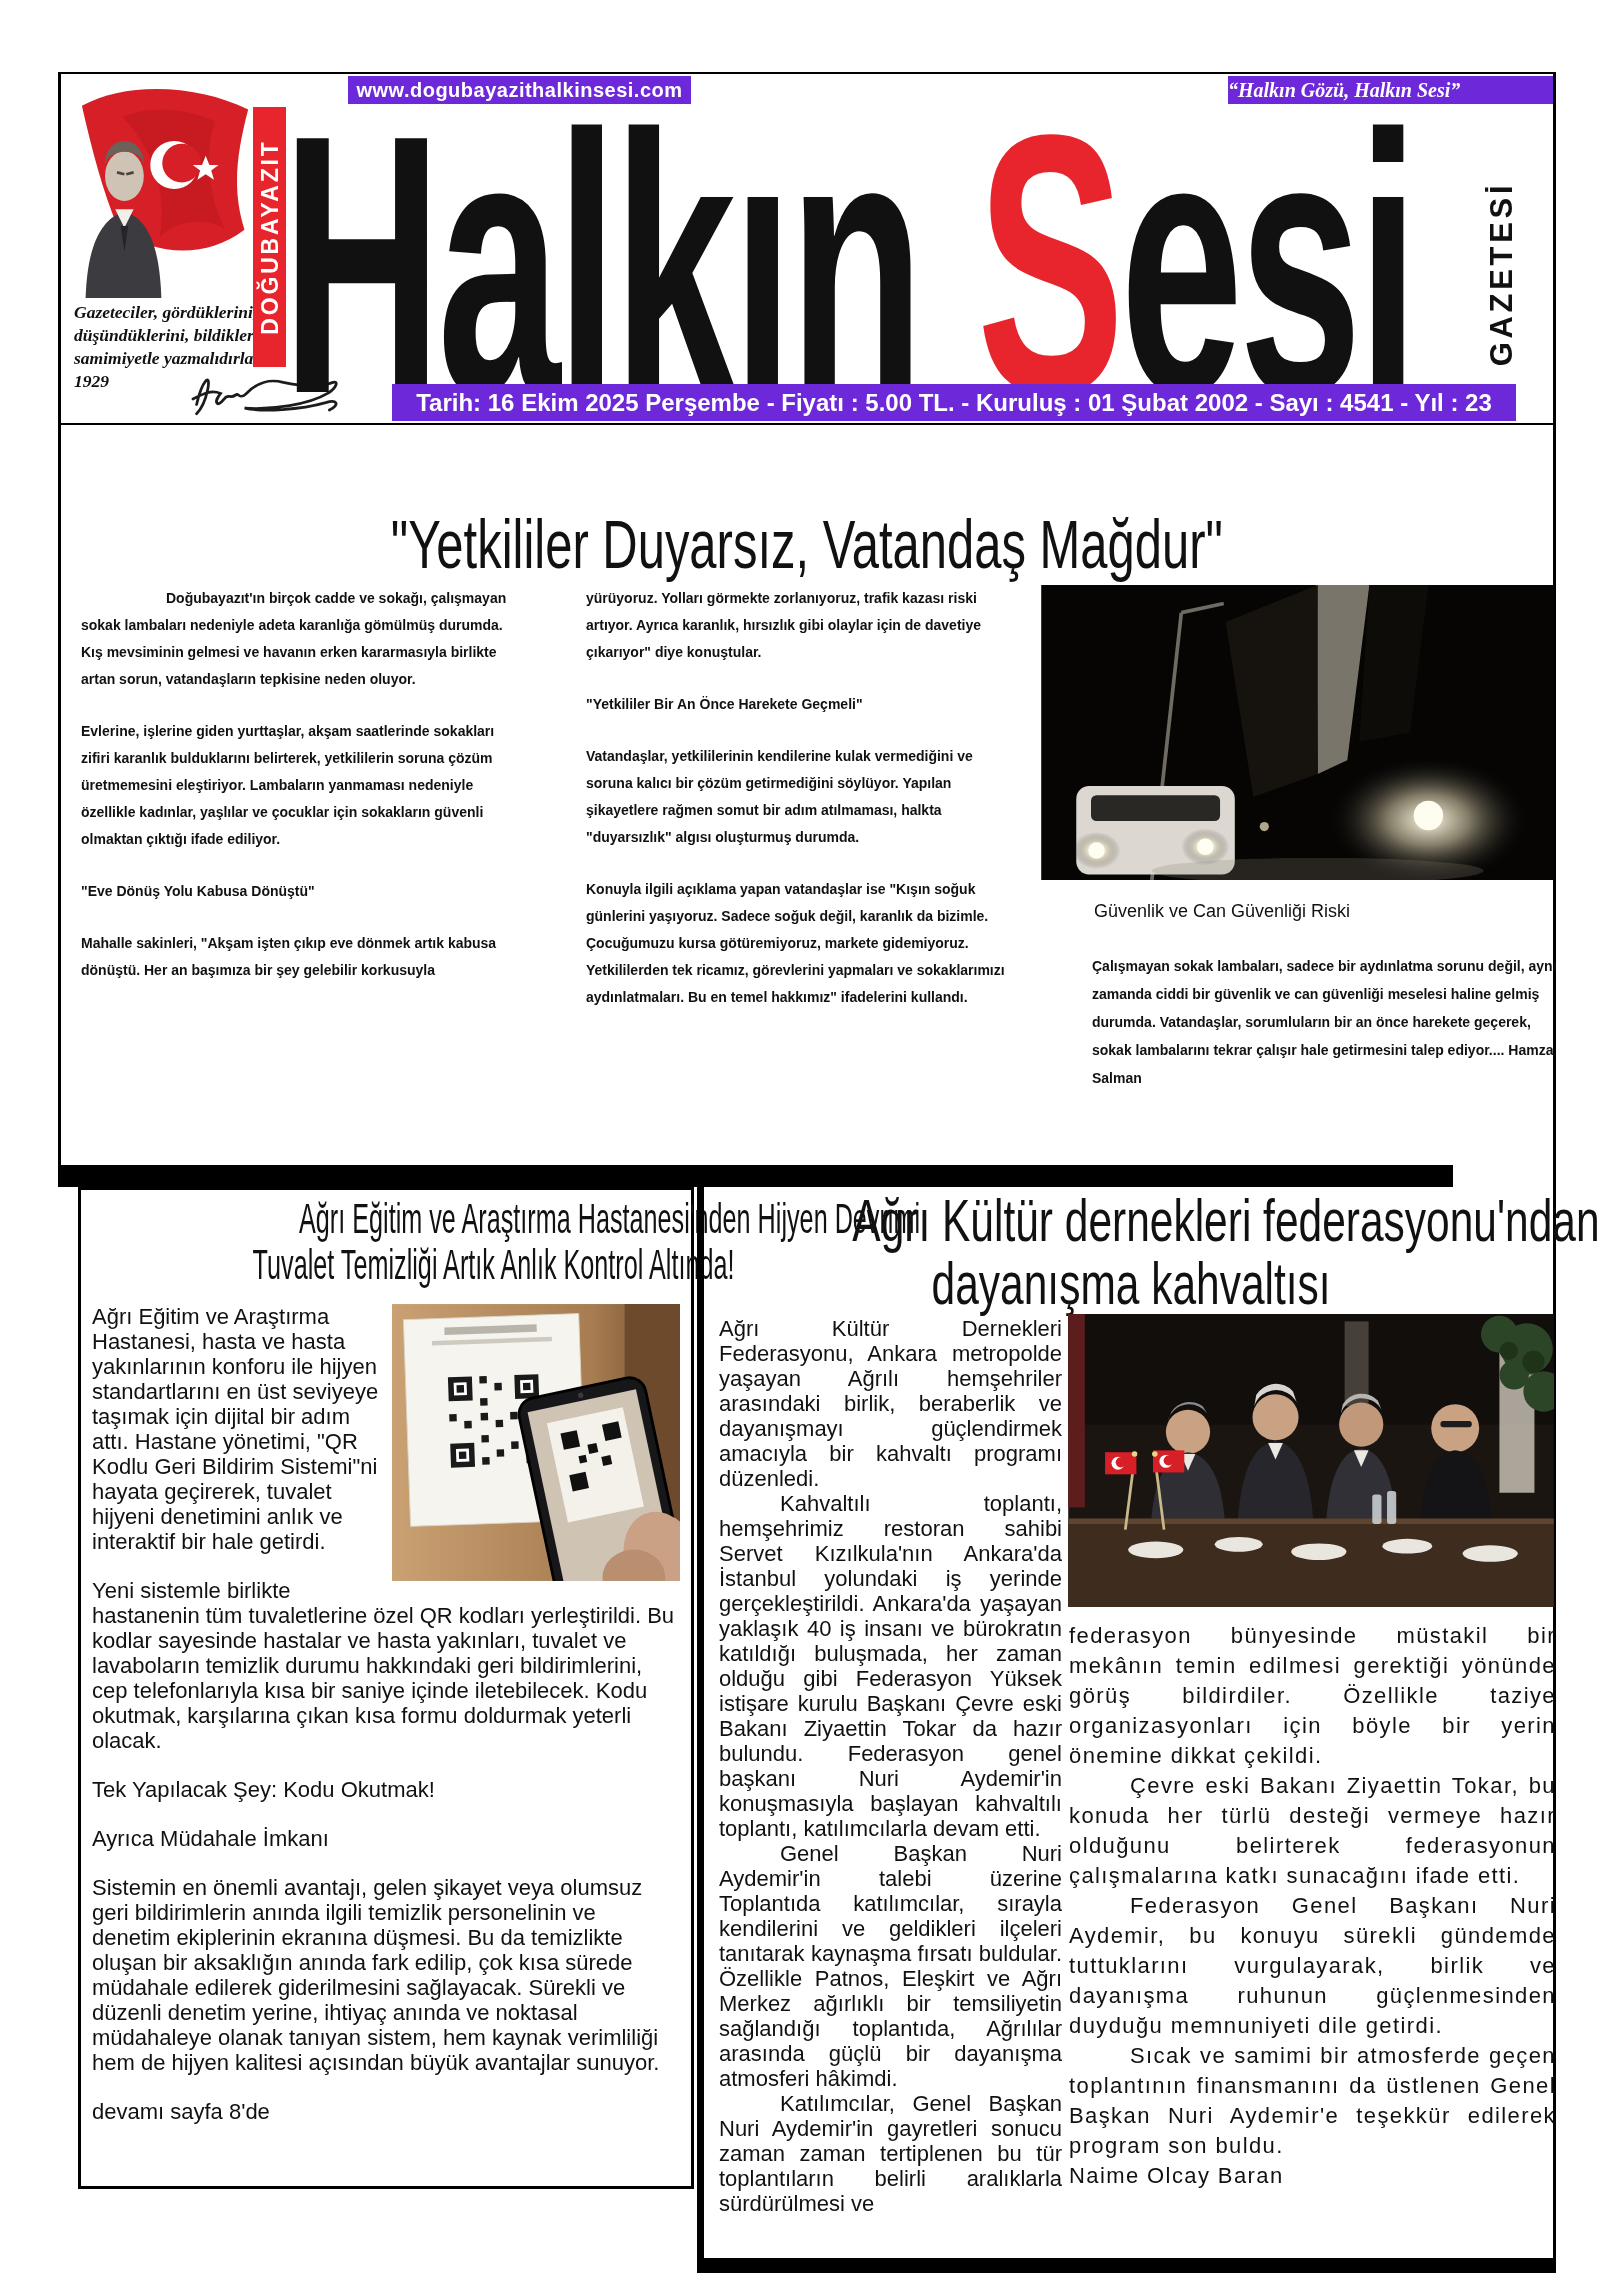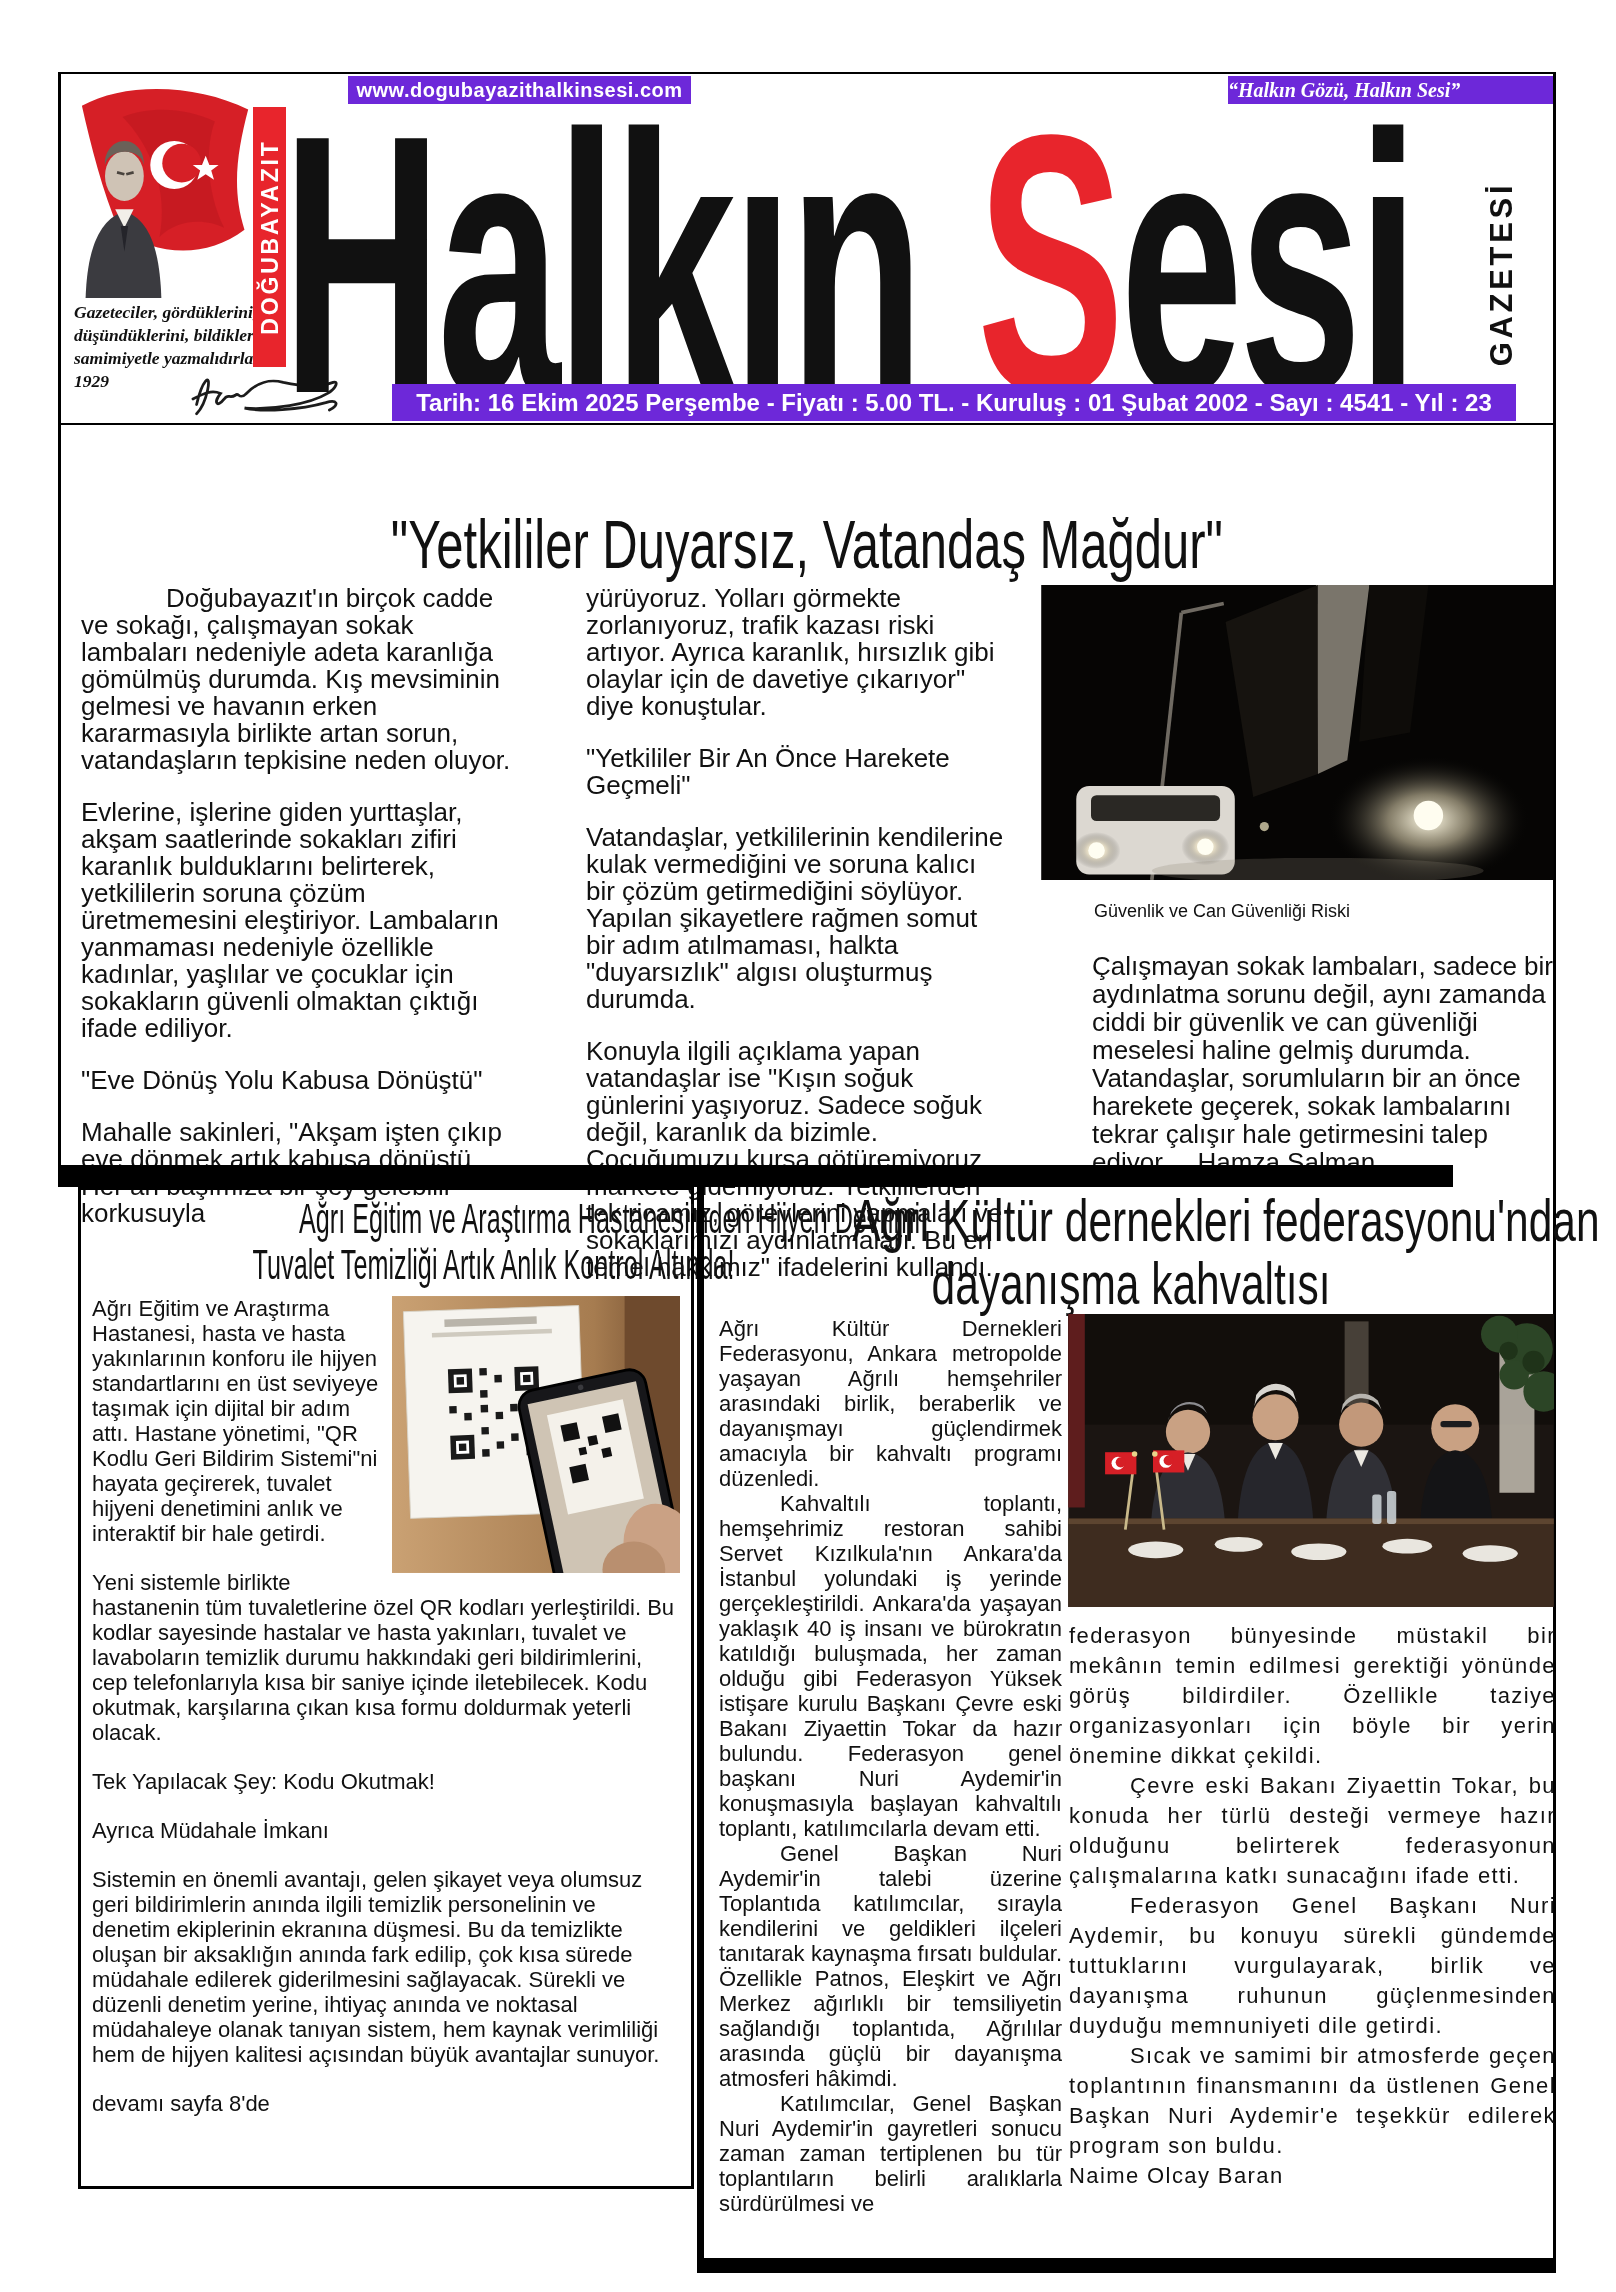--- a/index.html
+++ b/index.html
@@ -28,35 +28,35 @@
               font-style:italic;font-weight:bold;font-size:20px;text-align:left;line-height:28px;}
   #date-bar{left:332px;top:310px;width:1124px;height:37px;font-size:24px;font-weight:bold;
             text-align:center;line-height:37px;}
   
   .hl-wrap{text-align:center;white-space:nowrap;}
   .cond{display:inline-block;white-space:nowrap;}
   #hl1{left:58px;top:449px;width:1498px;font-size:68px;line-height:63px;}
   #hl2{left:58px;top:513px;width:1498px;font-size:68px;line-height:63px;}
   #hl1 .cond,#hl2 .cond{transform:scaleX(0.72);}
   
-  .body-col p{margin:0 0 25px 0;font-size:26px;line-height:27px;}
+  .body-col p{margin:0 0 25px 0;font-size:14px;line-height:27px;font-weight:bold;}
   #a1-col1{left:81px;top:585px;width:436px;}
   #a1-col2{left:586px;top:585px;width:426px;}
   #a1-col3{left:1092px;top:952px;width:467px;}
   #a1-col3 p{line-height:28px;}
   .ind{text-indent:85px;}
   .ind2{text-indent:61px;}
   #a1-caption{left:1094px;top:901px;width:480px;font-size:18px;}
   #divider-bar{left:58px;top:1165px;width:1395px;height:22px;}
   
   #left-article{left:78px;top:1187px;width:616px;height:1002px;border:3.7px solid #000;
                 box-sizing:border-box;padding:5.5px 11px 0 11px;}
   #la-h1,#la-h2{text-align:center;white-space:nowrap;font-size:42px;line-height:46px;}
   #la-h1 .cond,#la-h2 .cond{transform:scaleX(0.60);}
-  #la-body{margin-top:8px;}
+  #la-body{margin-top:16px;}
   #la-body p{margin:0 0 24px 0;font-size:22px;line-height:25px;}
   #qr-photo{float:right;margin:0 0 5.5px 9.2px;}
   #v-divider{left:697px;top:1187px;width:7.4px;height:1085px;}
   
   #ra-h1{left:707px;top:1194px;width:849px;font-size:59px;line-height:55px;}
   #ra-h2{left:707px;top:1257px;width:849px;font-size:59px;line-height:55px;}
   #ra-h1 .cond,#ra-h2 .cond{transform:scaleX(0.72);}
   #ra-col1{left:719px;top:1316px;width:343px;text-align:justify;}
   #ra-col1 p{margin:0;font-size:22px;line-height:25px;}
   #ra-col2{left:1069px;top:1621px;width:487px;text-align:justify;letter-spacing:1.4px;}

